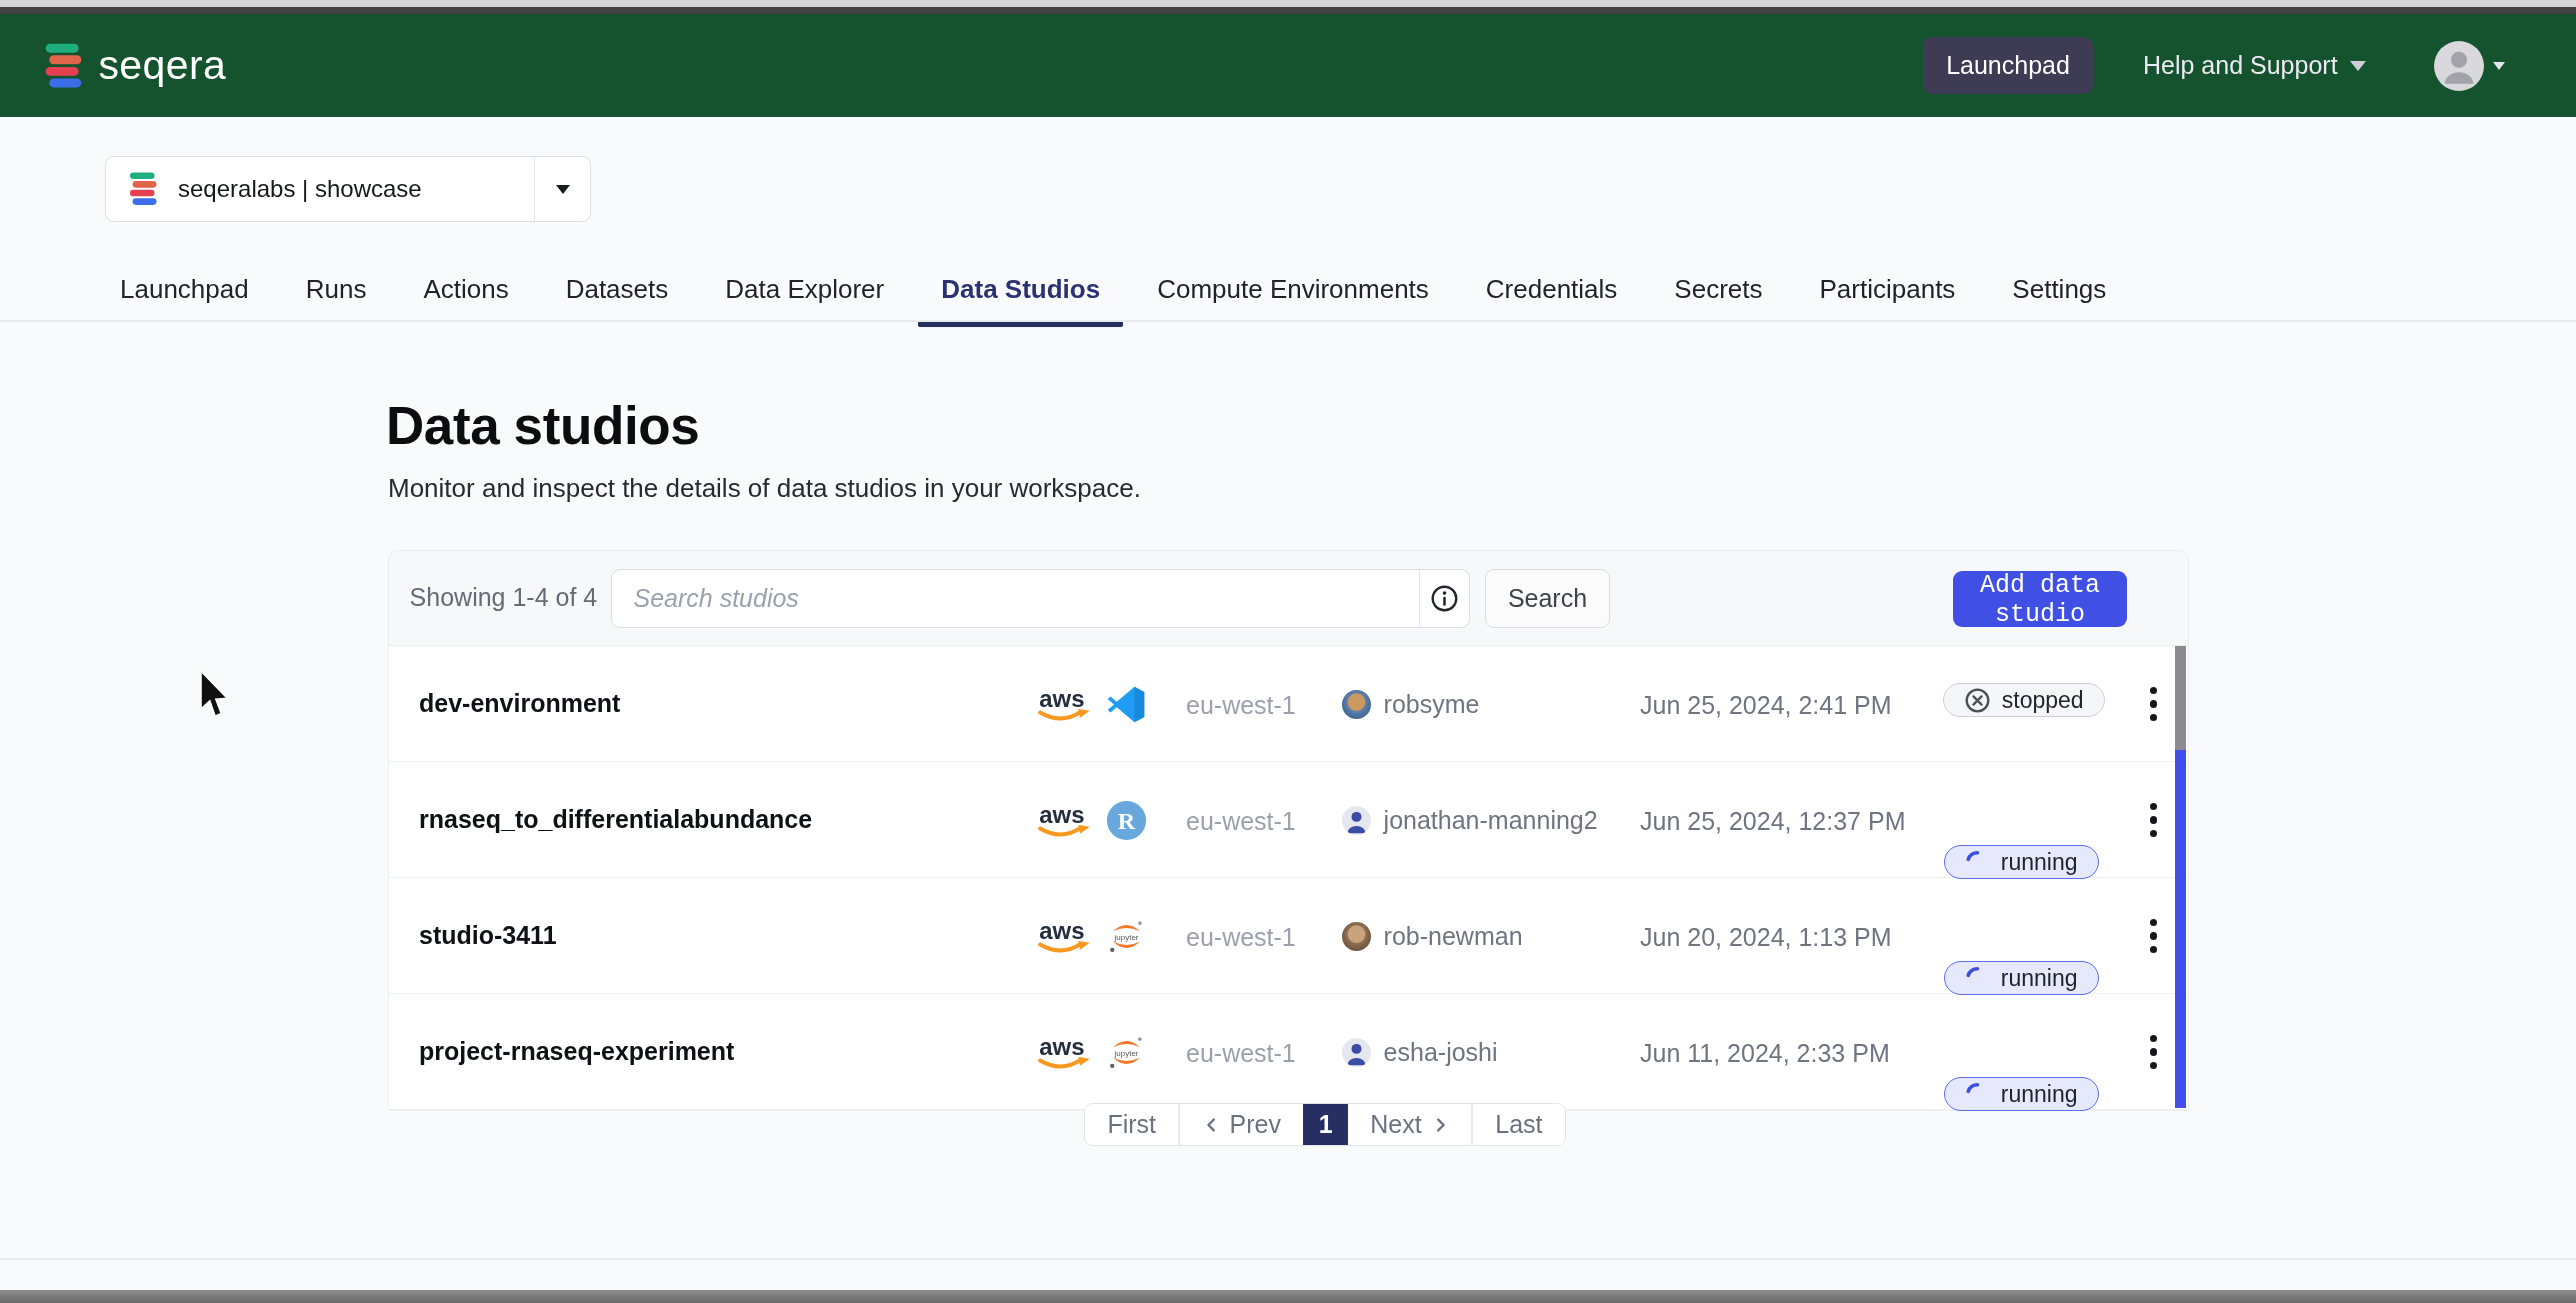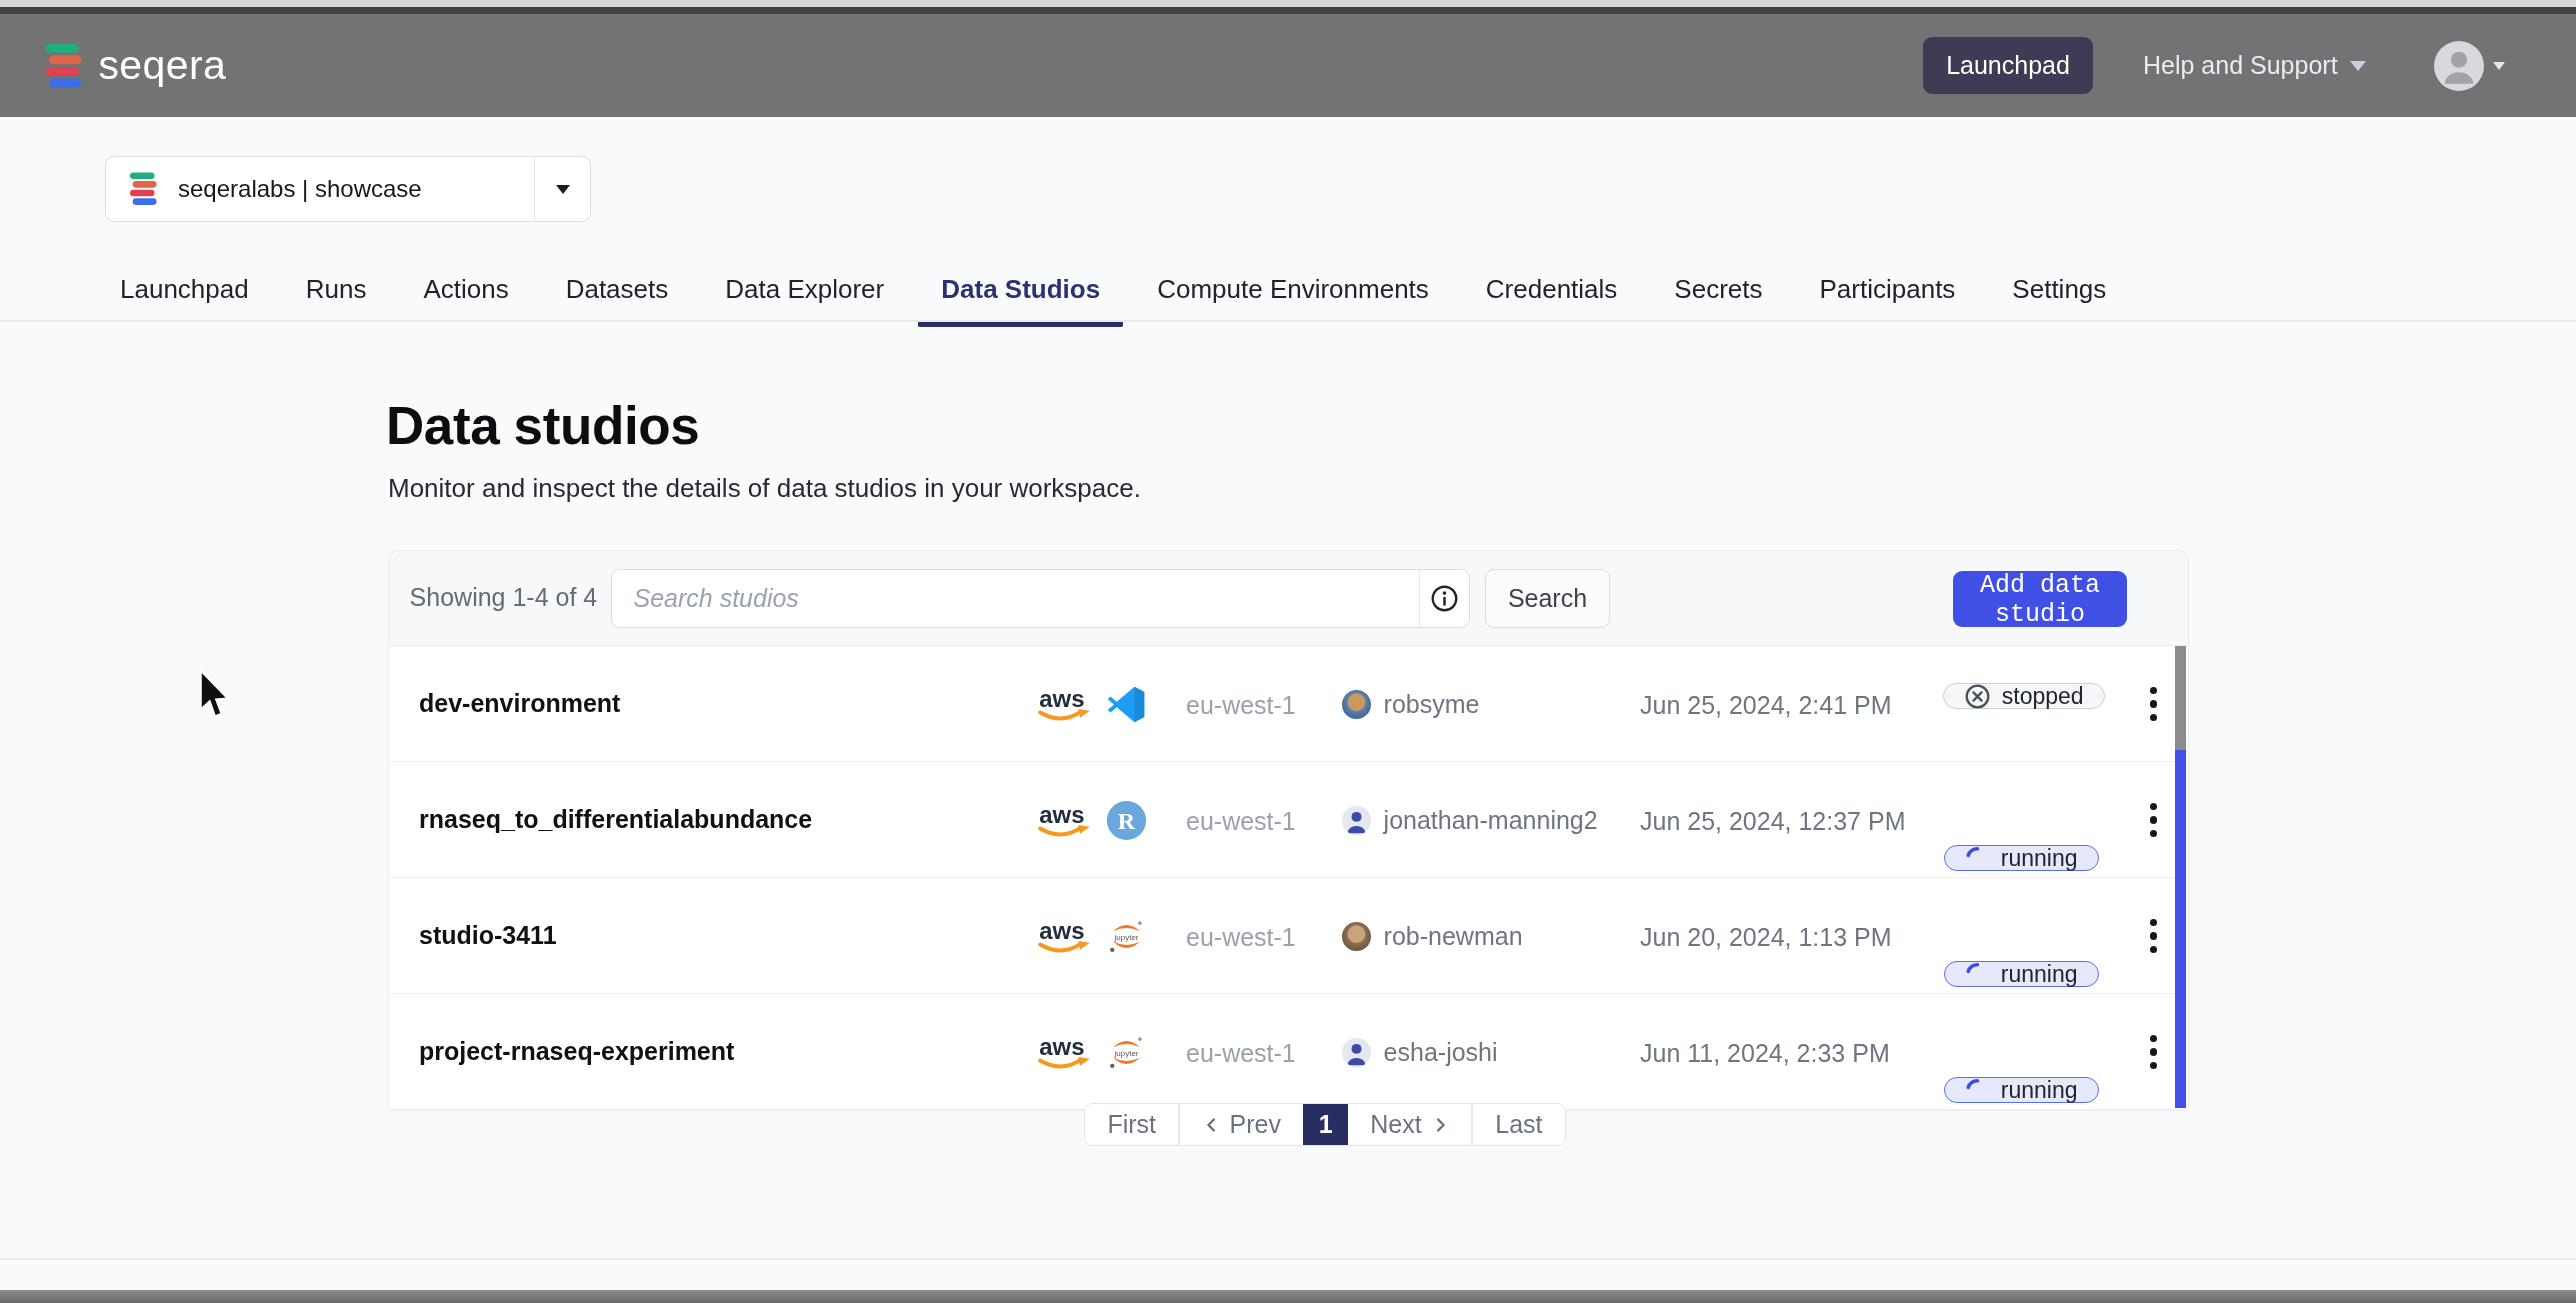--- a/index.html
+++ b/index.html
@@ -9,21 +9,21 @@
     background:#f9fafb; font-family:"Liberation Sans", sans-serif;
   }
   
   .strip-top-light { position:absolute; top:0; left:0; width:100%; height:7.2px; background:#d7d7d7; }
   .strip-top-dark  { position:absolute; top:7.2px; left:0; width:100%; height:7.2px; background:#424242; }
   .strip-bottom    { position:absolute; top:1290px; left:0; width:100%; height:13.5px;
                      background:linear-gradient(#8d8d8d,#666666); }
   .footer-divider  { position:absolute; top:1258px; left:0; width:100%; height:1.8px; background:#e8eaed; }
 
   
-  .topbar { position:absolute; top:14.4px; left:0; width:100%; height:103px; background:#737373; }
+  .topbar { position:absolute; top:14.4px; left:0; width:100%; height:103px; background:#14532d; }
   .brand { position:absolute; left:43px; top:0; height:103px; display:flex; align-items:center; gap:14.4px; cursor:pointer; }
   .brand-text { color:#ffffff; font-size:41px; font-weight:500; letter-spacing:0.4px; }
   .launchpad-btn { position:absolute; left:1923px; top:23px; width:170px; height:57px;
     background:#3e3b54; border:none; border-radius:9px; color:#fff; font-size:25px;
     font-family:inherit; cursor:pointer; }
   .help-menu { position:absolute; left:2143px; top:0; height:103px; display:flex; align-items:center;
     gap:12.6px; color:#eceaf4; font-size:25px; cursor:pointer; }
   .caret-down { width:0; height:0; border-left:8px solid transparent; border-right:8px solid transparent;
     border-top:10px solid #cfcdda; display:inline-block; }
   .user-menu { position:absolute; left:2434px; top:0; height:103px; display:flex; align-items:center; gap:9px; cursor:pointer; }
@@ -79,21 +79,21 @@
   .row .date { position:absolute; left:1251px; top:45px; font-size:25px; color:#6e7580; }
   .row .kebab { position:absolute; left:1745px; top:32px; width:39px; height:52px;
     display:flex; flex-direction:column; align-items:center; justify-content:center; gap:6.3px; cursor:pointer; }
   .kebab i { width:7.2px; height:7.2px; border-radius:50%; background:#15171c; }
 
   .avatar-sm { width:29px; height:29px; border-radius:50%; overflow:hidden; flex:0 0 29px; }
   .avatar-photo-1 { background:radial-gradient(circle at 50% 42%, #c9995f 0 37%, #5b7fae 42%, #2e4f7c 100%); }
   .avatar-photo-2 { background:radial-gradient(circle at 50% 42%, #caa27c 0 37%, #8c6f52 42%, #55402f 100%); }
   .avatar-generic { background:#e4e7f0; display:flex; align-items:flex-end; justify-content:center; }
 
-  .badge { position:absolute; top:37px; height:26px; display:flex; align-items:center; gap:10.8px;
+  .badge { position:absolute; top:37px; height:34px; display:flex; align-items:center; gap:10.8px;
     border-radius:21.5px; padding:0 20px; font-size:23px; color:#20242e; }
   .badge.stopped { left:1554px; background:#f5f6f8; border:1.8px solid #cdcfd8; }
   .badge.running { left:1555px; background:#e6e9fb; border:1.8px solid #5a6cf0;margin-top:46px; }
 
   
   .table-scrollbar { position:absolute; right:1.8px; top:0; width:11.7px; height:462px; }
   .sb-gray { position:absolute; top:0; left:0; width:11.7px; height:104px; background:#8b8b90; }
   .sb-blue { position:absolute; top:104px; left:0; width:11.7px; height:358px; background:#4150e8; }
 
   

